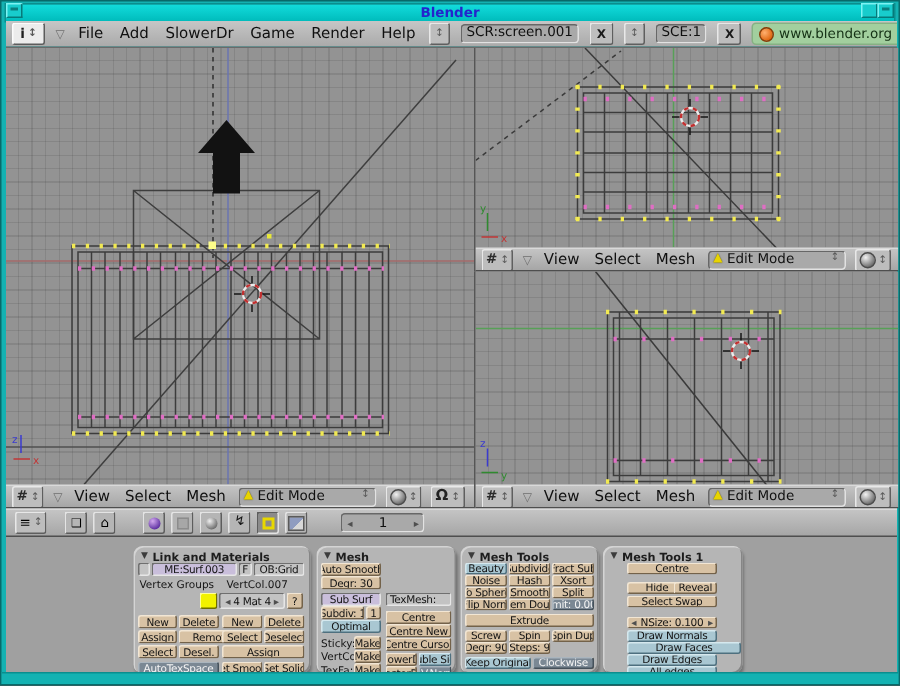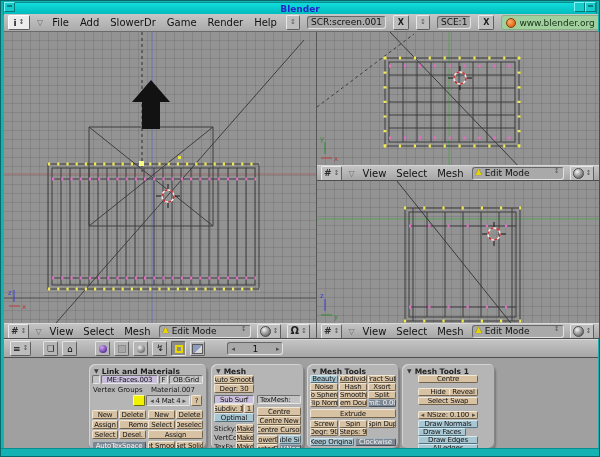--- a/index.html
+++ b/index.html
@@ -333,25 +333,25 @@
 
       <div class="bwb">
 
         <div class="panel" style="left:85px;width:118px;">
           <div class="panel-h">
               <span class="ptri">▼</span>
               <span>Link and Materials</span>
             </div>
           <div class="pc">
             <span class="b bf" style="left:3px;top:1px;width:8px;"></span>
-            <span class="b bl" style="left:12px;top:1px;width:57px;">ME:Faces.003</span>
+            <span class="b bl" style="left:12px;top:1px;width:57px;">ME:Surf.003</span>
             <span class="b bf" style="left:70px;top:1px;width:9px;">F</span>
             <span class="b bf" style="left:80px;top:1px;width:34px;">OB:Grid</span>
             <span class="lbl" style="left:4px;top:12px;">Vertex Groups</span>
-            <span class="lbl" style="left:62px;top:12px;">Material.007</span>
+            <span class="lbl" style="left:62px;top:12px;">VertCol.007</span>
             <span class="b sw" style="left:44px;top:21px;width:12px;height:11px;"></span>
             <span class="b bf" style="left:57px;top:21px;width:44px;height:11px;gap:2px;">
                 <span class="arr">◂</span>
                 <span>4 Mat 4</span>
                 <span class="arr">▸</span>
               </span>
             <span class="b bt" style="left:102px;top:21px;width:11px;height:11px;">?</span>
             <span class="b bt" style="left:3px;top:36px;width:26px;">New</span>
             <span class="b bt" style="left:30px;top:36px;width:27px;">Delete</span>
             <span class="b bt" style="left:59px;top:36px;width:27px;">New</span>
@@ -439,21 +439,21 @@
             <span class="b bt" style="left:16px;top:1px;width:60px;height:8px;">Centre</span>
             <span class="b bt" style="left:16px;top:14px;width:40px;height:8px;">Hide</span>
             <span class="b bt" style="left:47px;top:14px;width:29px;height:8px;">Reveal</span>
             <span class="b bt" style="left:16px;top:23px;width:60px;height:8px;">Select Swap</span>
             <span class="b bt" style="left:16px;top:37px;width:60px;height:8px;gap:3px;">
                 <span class="arr">◂</span>
                 <span>NSize: 0.100</span>
                 <span class="arr">▸</span>
               </span>
             <span class="b bb" style="left:16px;top:46px;width:60px;height:8px;">Draw Normals</span>
-            <span class="b bb" style="left:16px;top:54px;width:48px;height:8px;">Draw Faces</span>
+            <span class="b bb" style="left:16px;top:54px;width:76px;height:8px;">Draw Faces</span>
             <span class="b bb" style="left:16px;top:62px;width:60px;height:8px;">Draw Edges</span>
             <span class="b bb" style="left:16px;top:70px;width:60px;height:8px;">All edges</span>
           </div>
         </div>
 
       </div>
     </div>
 
   </div>
 

